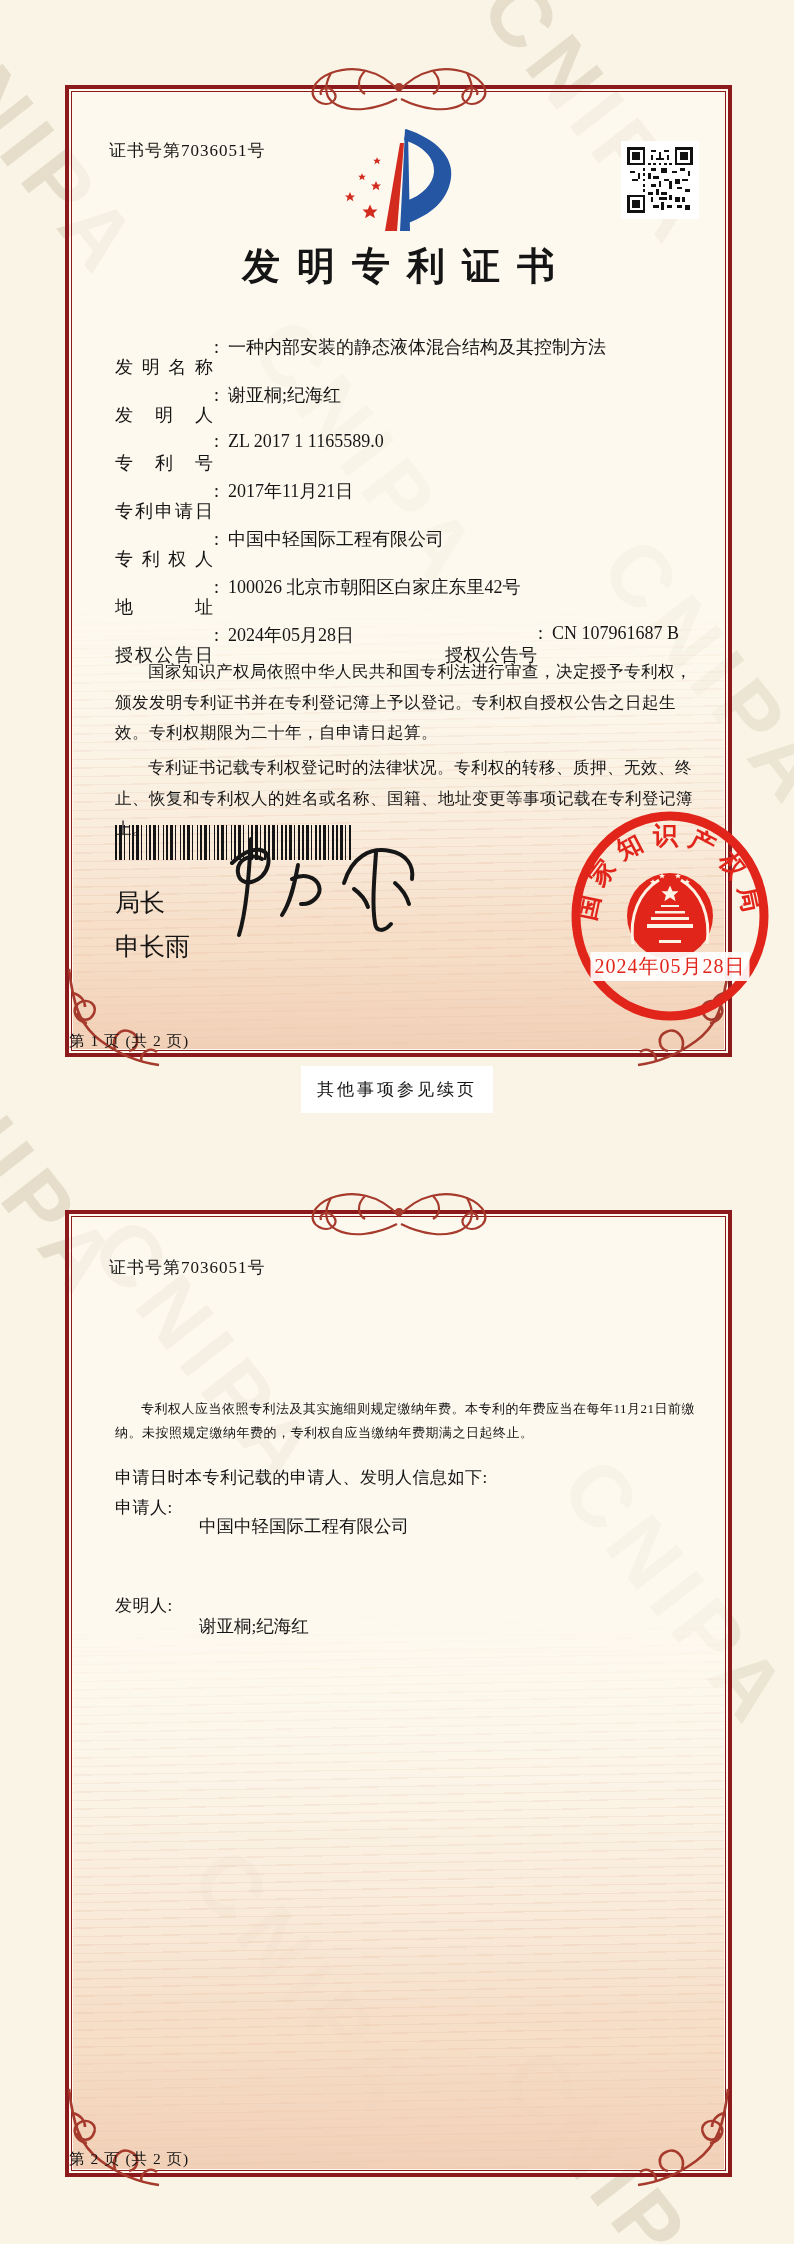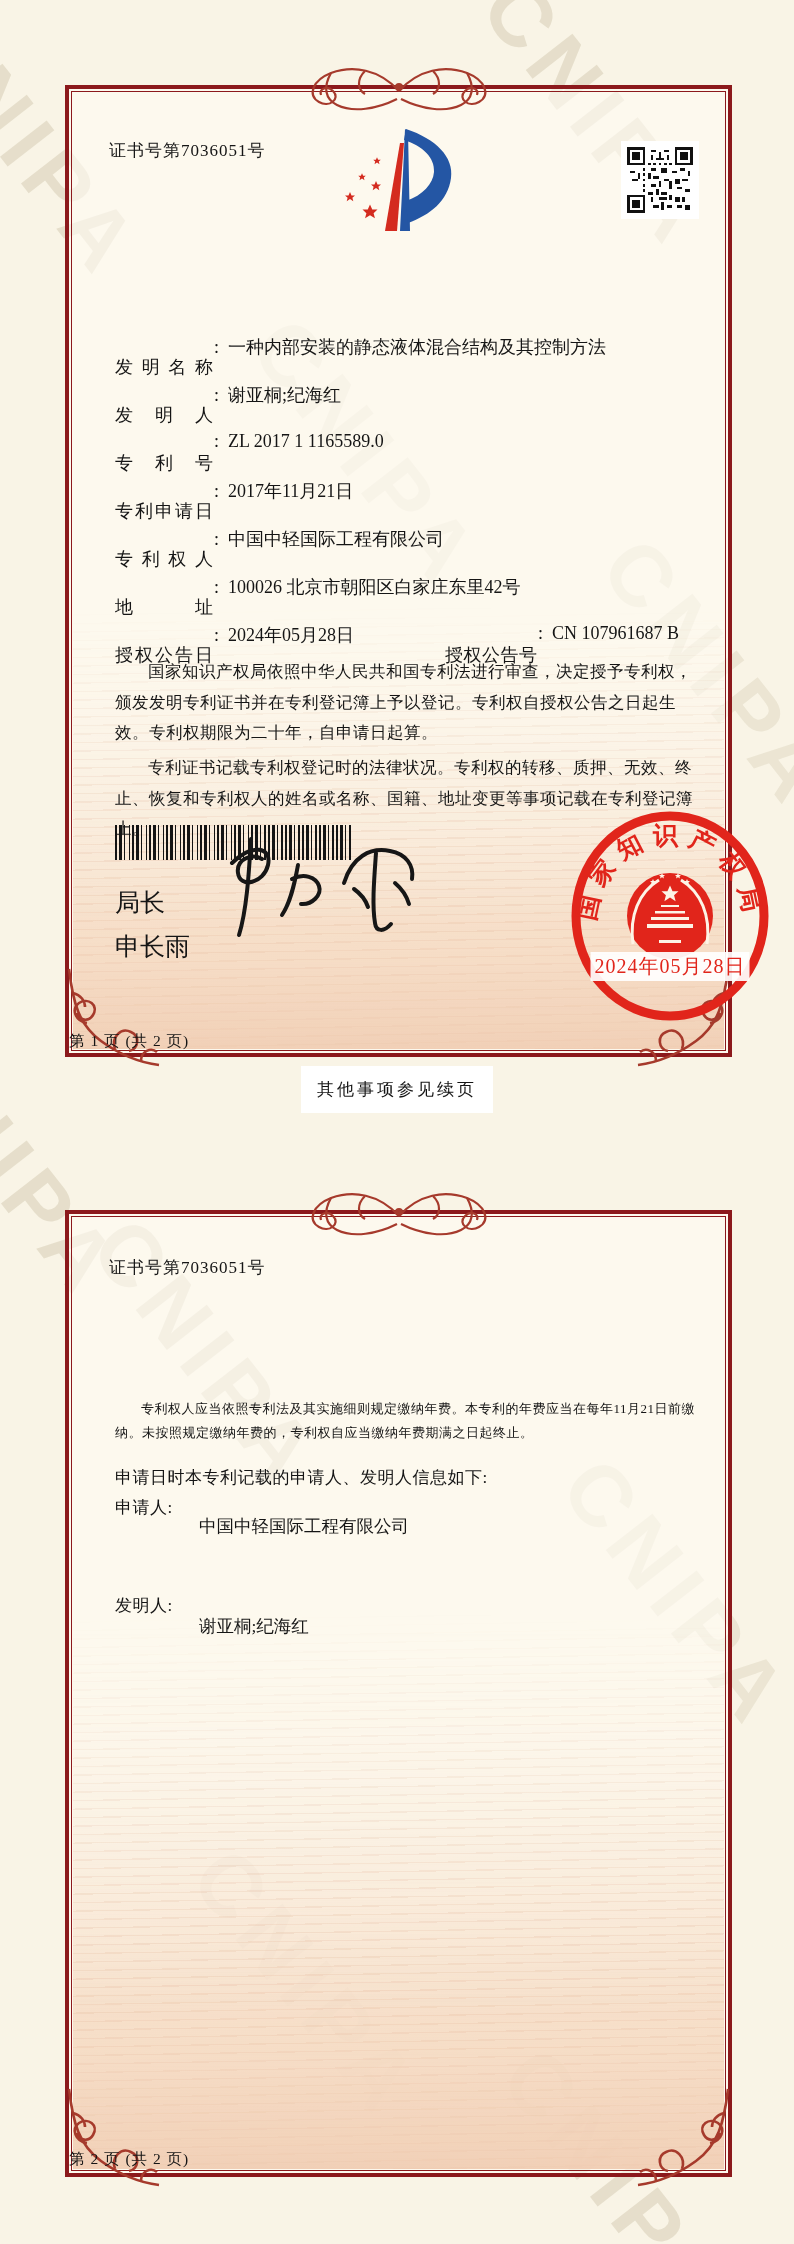--- a/index.html
+++ b/index.html
@@ -162,20 +162,21 @@
     <svg width="66" height="66" viewBox="0 0 25 25" shape-rendering="crispEdges">
       <rect width="25" height="25" fill="#fff"></rect>
       <path fill="#111" d="M0,0h7v7h-7z M18,0h7v7h-7z M0,18h7v7h-7z"></path>
       <path fill="#fff" d="M1,1h5v5h-5z M19,1h5v5h-5z M1,19h5v5h-5z"></path>
       <path fill="#111" d="M2,2h3v3h-3z M20,2h3v3h-3z M2,20h3v3h-3z"></path>
       <path fill="#111" d="M8,6h1v1h-1z M10,6h1v1h-1z M12,6h1v1h-1z M14,6h1v1h-1z M16,6h1v1h-1z M6,8h1v1h-1z M6,10h1v1h-1z M6,12h1v1h-1z M6,14h1v1h-1z M6,16h1v1h-1z"></path>
       <path fill="#111" d="M9,1h2v1h-2z M12,2h1v2h-1z M14,1h2v1h-2z M9,3h1v2h-1z M11,4h3v1h-3z M15,3h1v2h-1z M9,8h2v1h-2z M13,8h2v2h-2z M17,9h2v1h-2z M20,8h2v1h-2z M23,9h1v2h-1z M1,9h2v1h-2z M4,10h1v2h-1z M2,12h2v1h-2z M8,10h1v2h-1z M10,11h2v1h-2z M12,13h1v2h-1z M14,12h2v1h-2z M9,14h2v1h-2z M16,13h1v3h-1z M18,12h2v2h-2z M21,12h2v1h-2z M19,15h2v1h-2z M22,16h2v1h-2z M8,17h2v1h-2z M11,16h1v2h-1z M13,17h2v1h-2z M9,19h1v2h-1z M12,19h3v1h-3z M16,18h1v2h-1z M18,19h2v2h-2z M21,19h1v2h-1z M10,22h2v1h-2z M13,21h1v3h-1z M15,22h2v1h-2z M19,22h2v1h-2z M22,22h2v2h-2z"></path>
     </svg>
   </div>
 
+  <h1 class="title">发明专利证书</h1>
 
   <div class="fields">
     <div class="frow">
       <span class="flabel">发明名称</span><span class="fcolon">:</span><span class="fval">一种内部安装的静态液体混合结构及其控制方法</span>
     </div>
     <div class="frow">
       <span class="flabel">发明人</span><span class="fcolon">:</span><span class="fval">谢亚桐;纪海红</span>
     </div>
     <div class="frow">
       <span class="flabel">专利号</span><span class="fcolon">:</span><span class="fval">ZL 2017 1 1165589.0</span>

